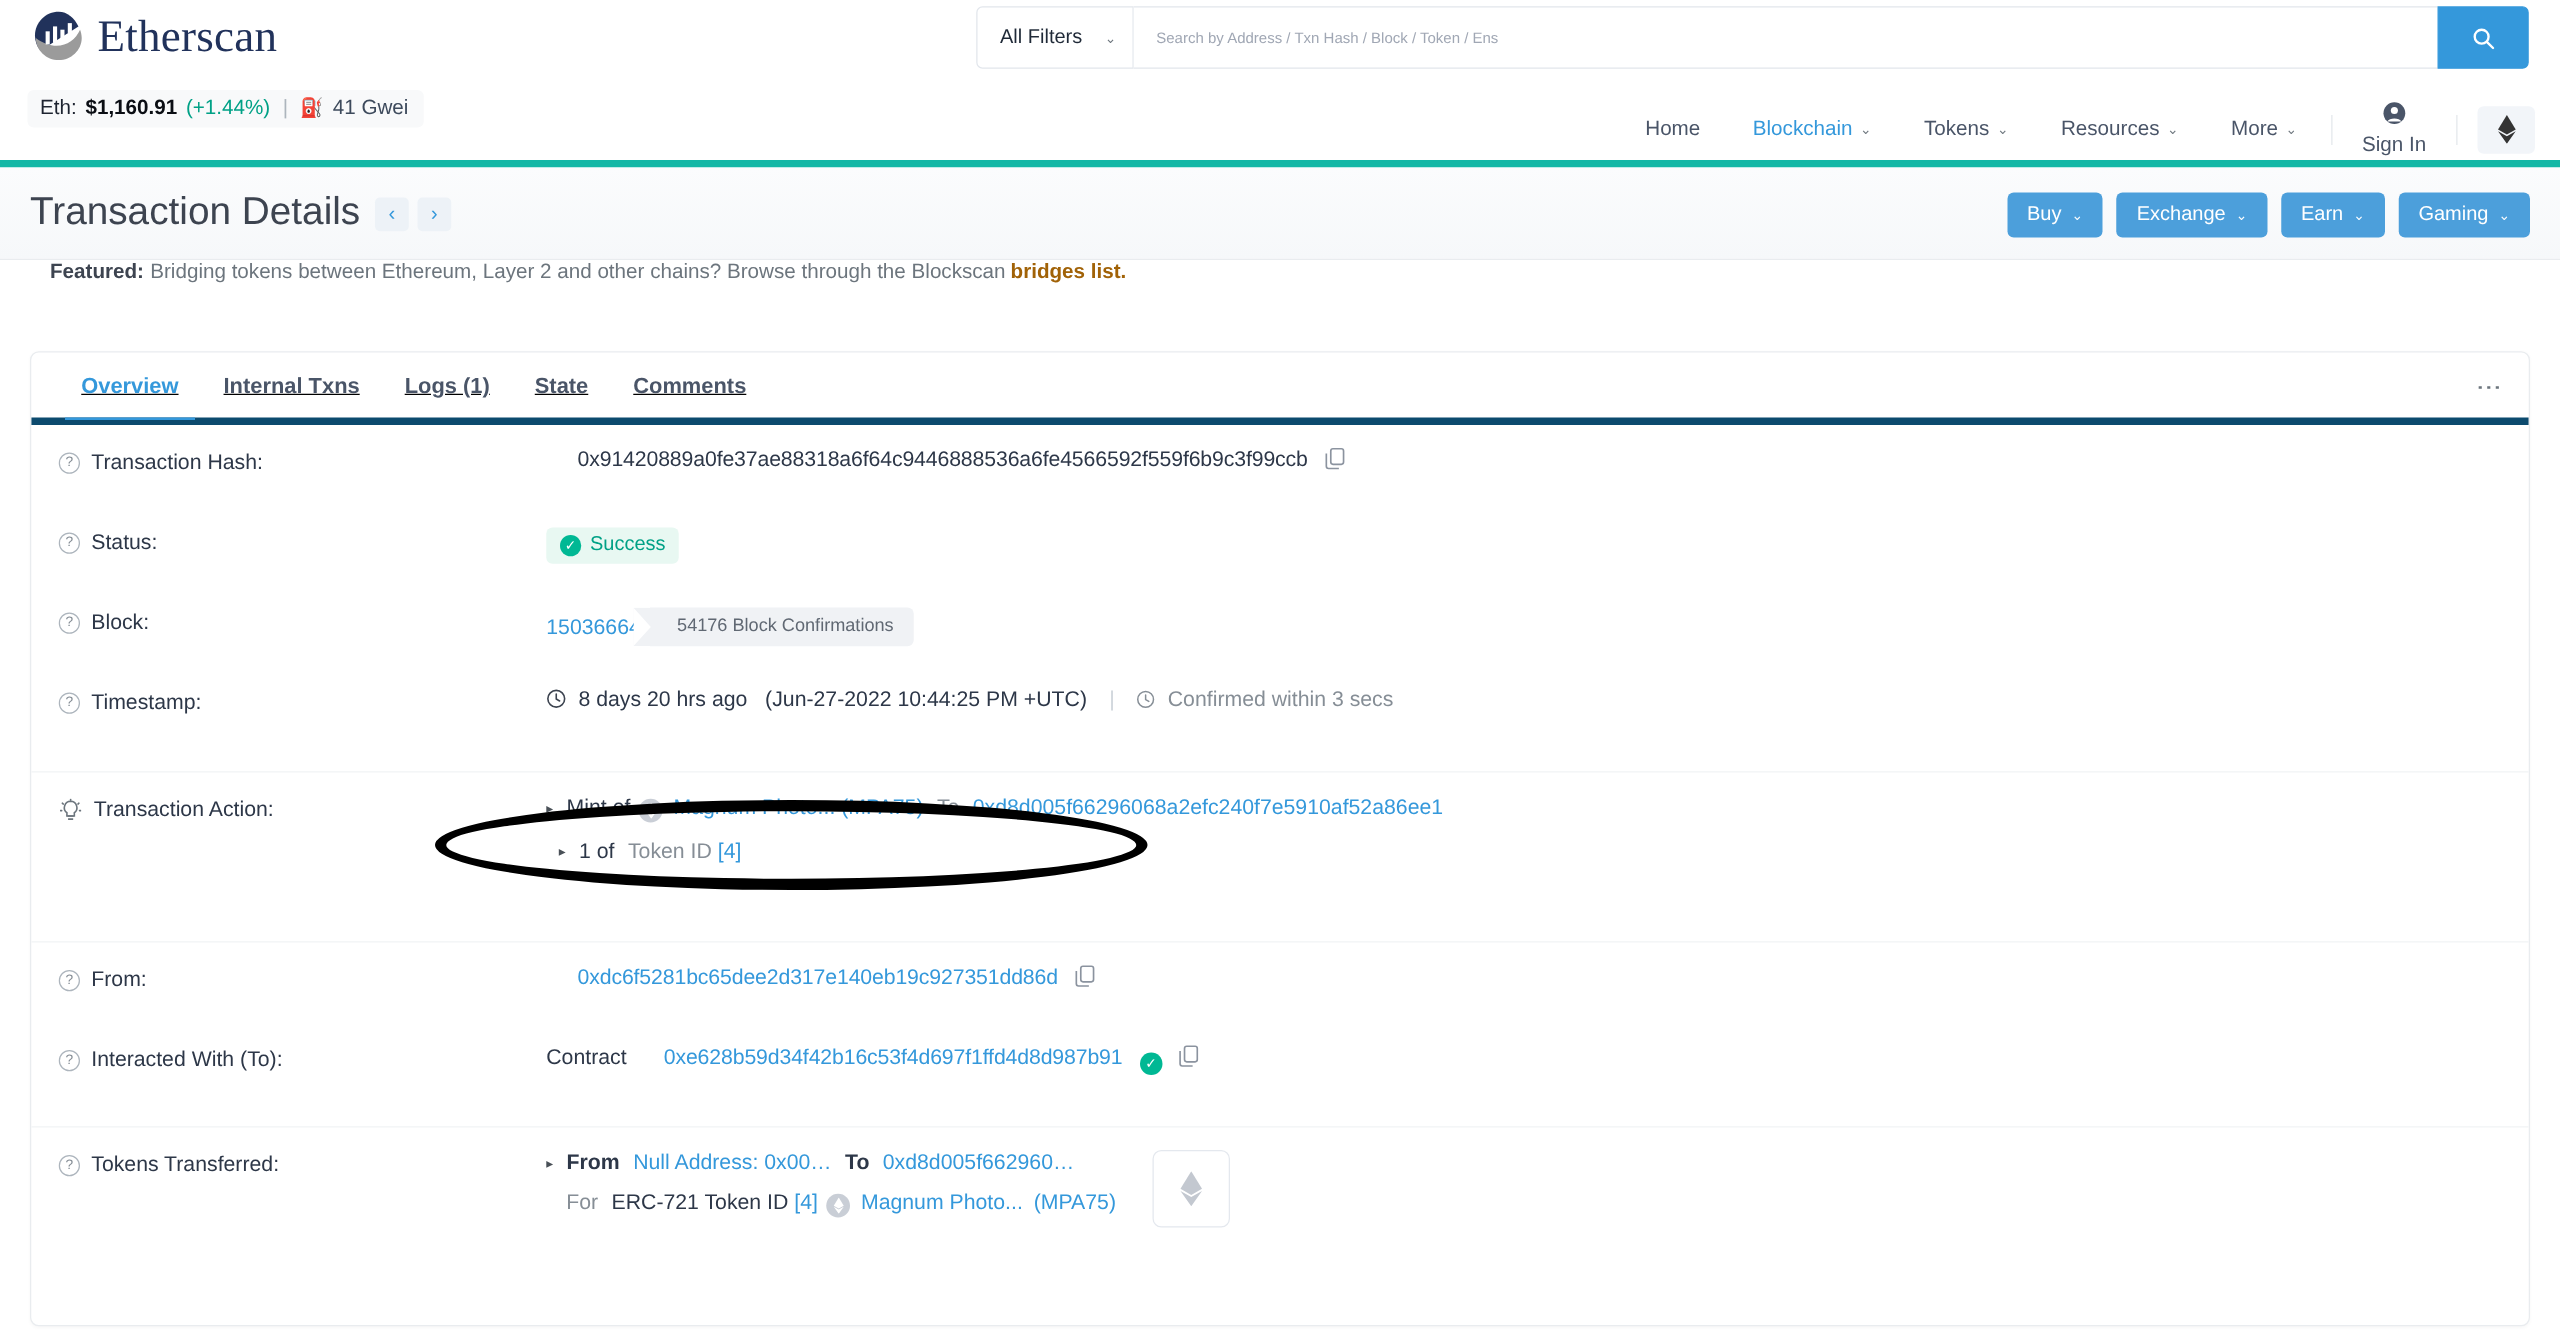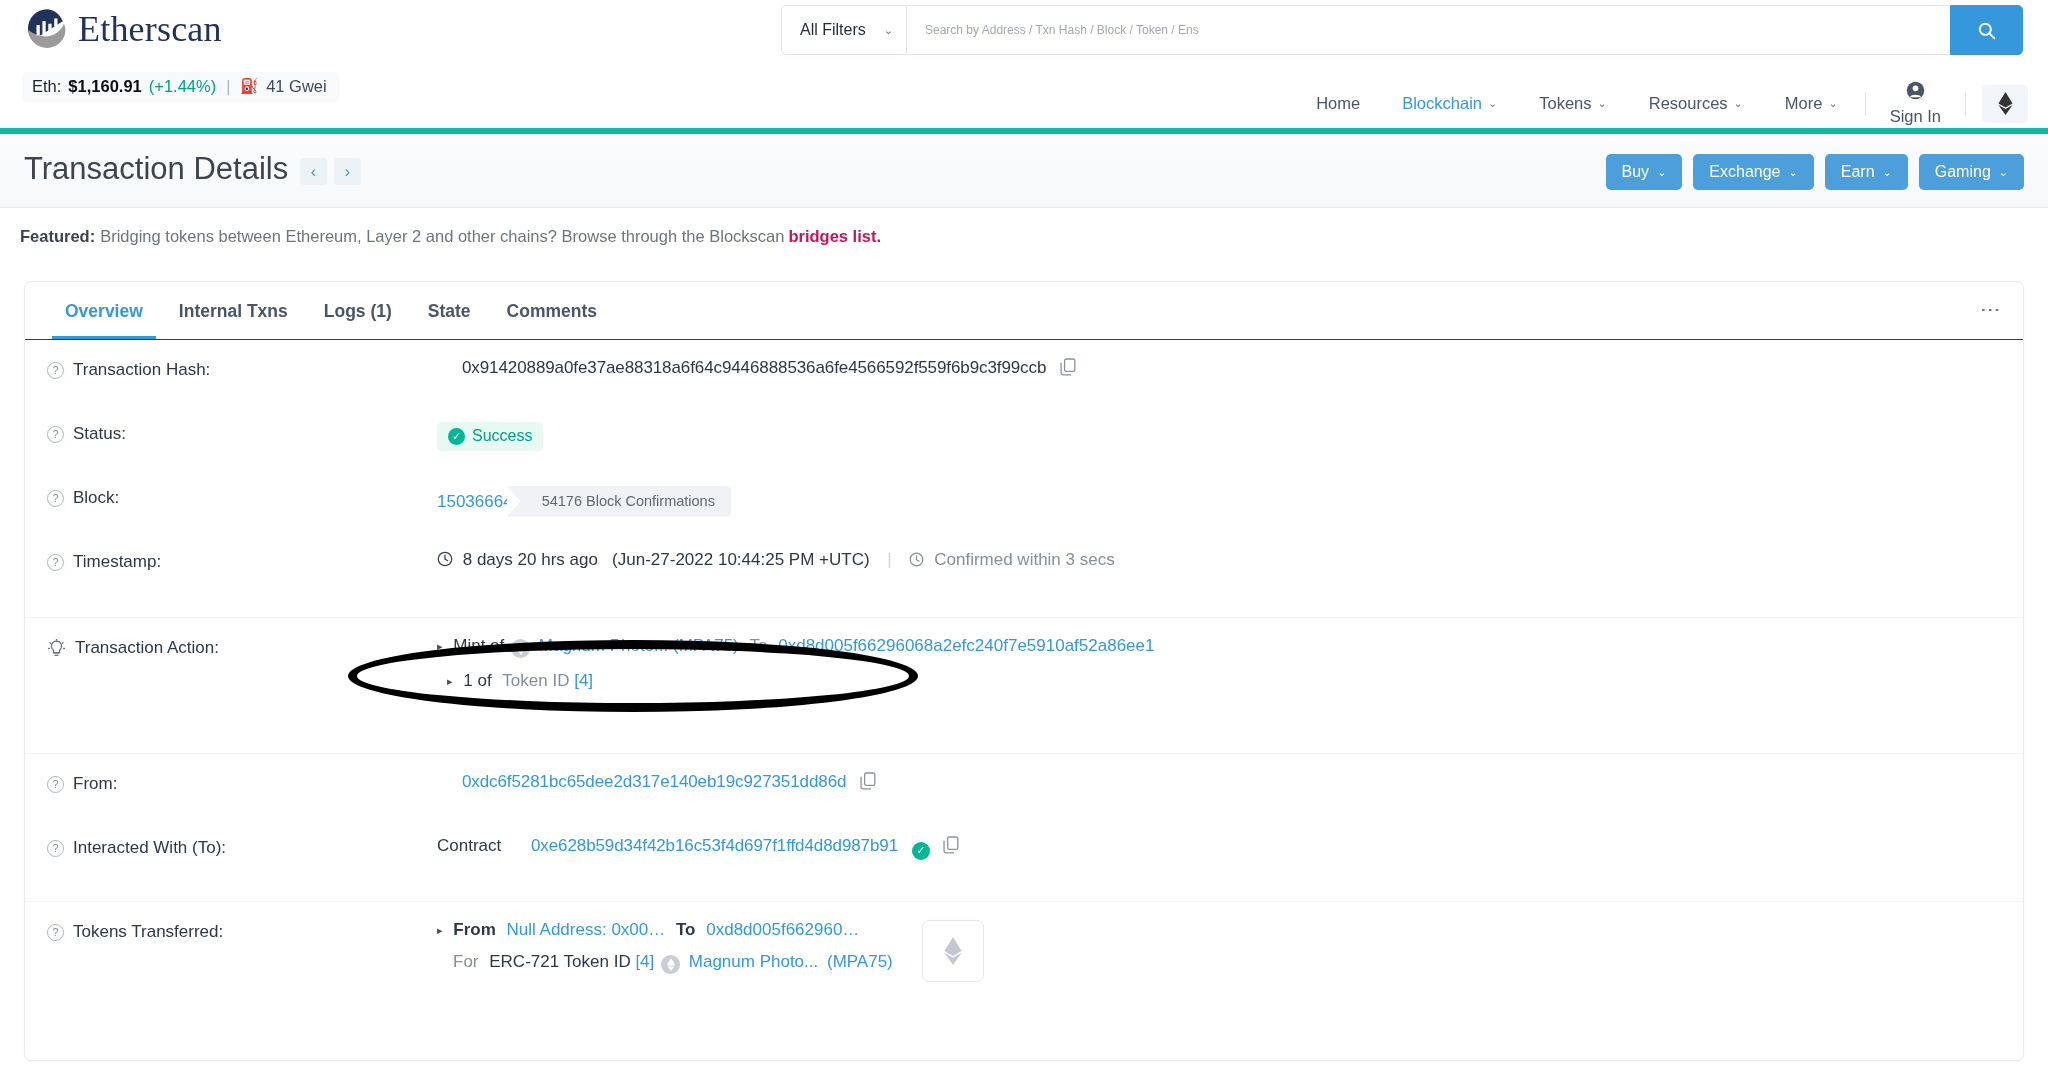--- a/index.html
+++ b/index.html
@@ -120,42 +120,42 @@
     padding: 9px 16px; font-size: 16px;
     display:flex; align-items:center; gap:8px; cursor:pointer;
     white-space: nowrap;
   }
   .abtn .chev { color:#ffffff; font-size:11px; }
 
   
   .featured {
     position: relative; height: 57px;
     background: #ffffff;
-    display:flex; align-items:center;
-    padding-left: 20px;
+    display:flex; 
+    padding-left: 40px;
     font-size: 16.5px;
   }
   .featured b { color:#3d4450; font-weight:700; margin-right:5px; }
   .featured .ftxt { color:#6c757d; }
-  .featured .flink { color:#be185d; font-weight:700; cursor:pointer; margin-left:4px; }
+  .featured .flink { color:#a16207; font-weight:700; cursor:pointer; margin-left:4px; }
 
   
   .card {
     position: absolute; left: 24px; top: 281px;
     width: 2000px; height: 780px;
     background:#fff;
     border: 1px solid #e9ecef;
     border-radius: 7px;
     box-shadow: 0 1px 3px rgba(0,0,0,.035);
     overflow: hidden;
   }
   .tabs {
     position: relative; height: 58px;
-    border-bottom: 1px solid #0c4a6e;
-    display:flex; align-items:center; padding-left: 22px; gap: 0;
+    border-bottom: 6px solid #0c4a6e;
+    display:flex; align-items:center; padding-left: 22px; gap: 0; text-decoration: underline;
   }
   .tab {
     padding: 17px 18px 16px; font-size: 17.5px; color:#4a5568;
     font-weight: 700; cursor:pointer; position:relative;
   }
   .tab.active { color:#3498db; }
   .tab.active::after {
     content:''; position:absolute; left:5px; right:5px; bottom:-1px;
     height:2.5px; background:#3498db;
   }

